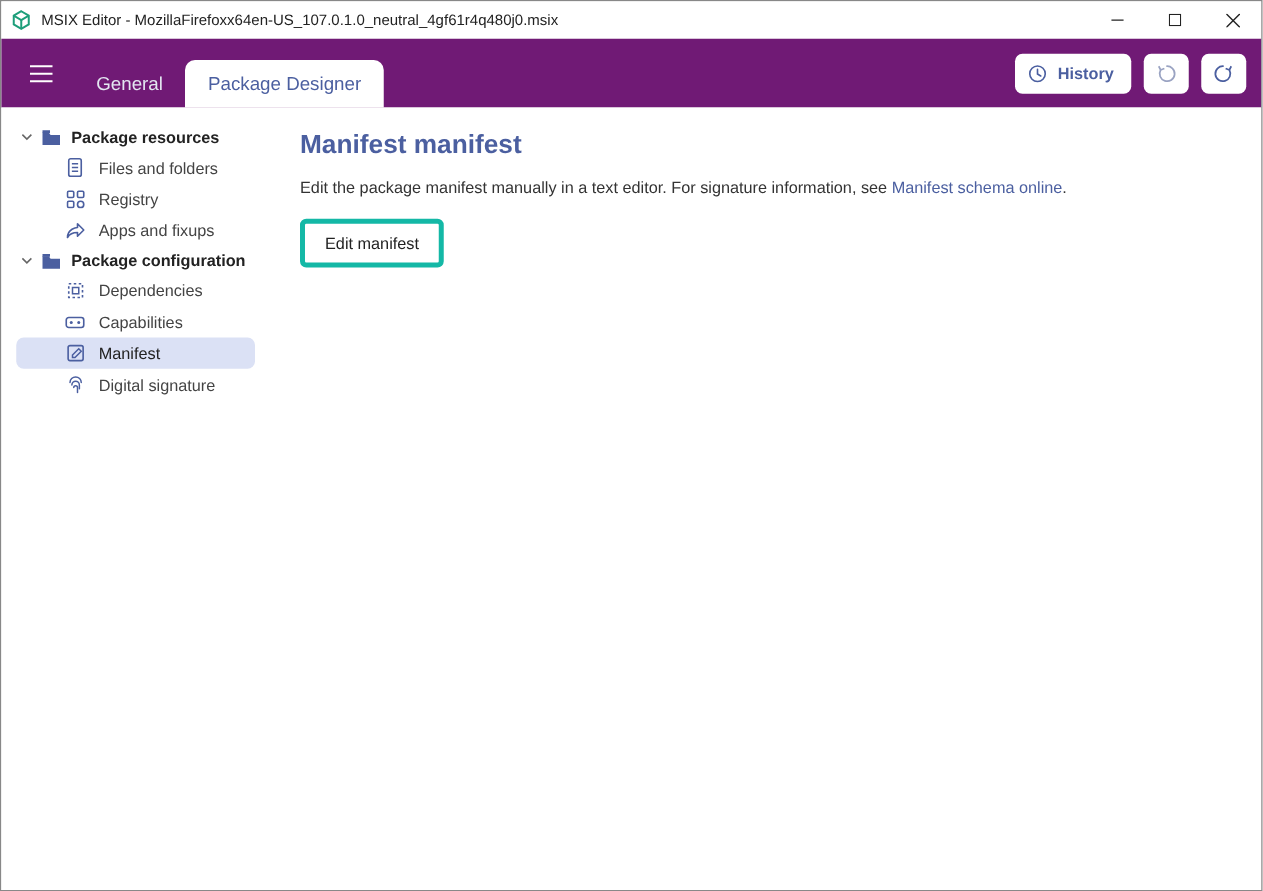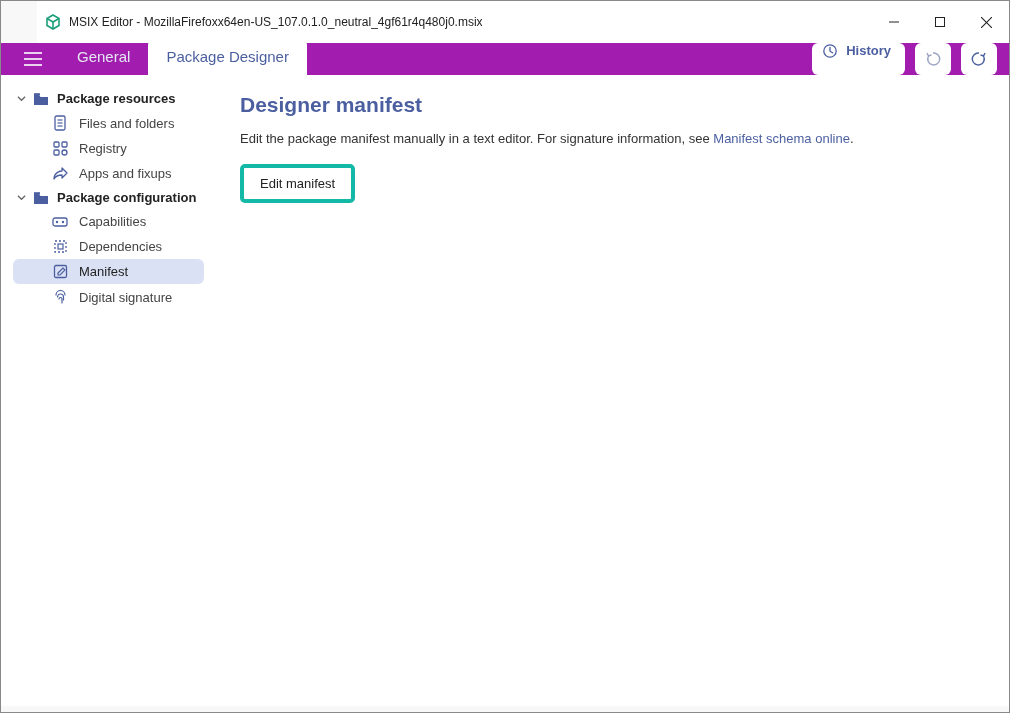--- a/index.html
+++ b/index.html
@@ -6,41 +6,40 @@
   body {
     font-family: "Segoe UI", Arial, sans-serif;
     font-size: 13px;
     background: #f8f8f8;
     width: 1010px;
     height: 713px;
     overflow: hidden;
     border: 1px solid #888;
   }
   .titlebar {
-    height: 42px;
+    height: 30px;
     background: #fff;
     display: flex;
     align-items: center;
     padding: 0 0 0 8px;
     color: #222;
-    margin-left: 36px;
   }
   .titlebar .app-icon {
     width: 16px; height: 16px; margin-right: 8px;
     display: flex; align-items: center; justify-content: center;
   }
   .titlebar .title { flex: 0 0 auto; font-size: 12px; }
   .titlebar .spacer { flex: 1; }
   .titlebar .win-btn {
     width: 46px; height: 30px; display: flex; align-items: center; justify-content: center;
     color: #222;
   }
   .toolbar {
-    height: 32px;
-    background: #a21caf;
+    height: 55px;
+    background: #701a75;
     display: flex;
     align-items: flex-end;
     padding: 0 12px;
   }
   .hamburger {
     width: 40px; height: 40px;
     display: flex; align-items: center; justify-content: center;
     align-self: center;
     color: #fff;
     margin-right: 6px;
@@ -64,21 +63,21 @@
   .toolbar .spacer { flex: 1; }
   .tool-buttons {
     display: flex; align-items: center; gap: 10px;
     align-self: center;
   }
   .history-btn {
     background: #fff;
     border-radius: 6px;
     height: 32px;
     padding: 0 14px 0 10px;
-    display: flex; 
+    display: flex; align-items: center;
     gap: 8px;
     color: #4b5fa0;
     font-weight: 600;
     font-size: 13px;
     cursor: pointer;
   }
   .icon-btn {
     background: #fff;
     border-radius: 6px;
     width: 36px; height: 32px;
@@ -281,36 +280,36 @@
       <span class="folder-icon">
         <svg width="16" height="14" viewBox="0 0 16 14">
             <path d="M1 3 h5 l1.5 2 H15 v8 H1 Z" fill="#4b5fa0"></path>
             <rect x="1" y="1.2" width="6" height="2.2" fill="#4b5fa0"></rect>
           </svg>
       </span>
       <span>Package configuration</span>
     </div>
     <div class="tree-item">
       <span class="item-icon">
+        <svg width="15" height="15" viewBox="0 0 15 15">
+            <rect x="2" y="2" width="11" height="11" fill="none" stroke="#4b5fa0" stroke-width="1.3" stroke-dasharray="2 2"></rect>
+            <rect x="5" y="5" width="5" height="5" fill="none" stroke="#4b5fa0" stroke-width="1.2"></rect>
+          </svg>
+      </span>
+      <span>Dependencies</span>
+    </div>
+    <div class="tree-item">
+      <span class="item-icon">
         <svg width="16" height="12" viewBox="0 0 16 12">
             <rect x="1" y="2" width="14" height="8" rx="2" fill="none" stroke="#4b5fa0" stroke-width="1.3"></rect>
             <circle cx="5" cy="6" r="1.2" fill="#4b5fa0"></circle>
             <circle cx="11" cy="6" r="1.2" fill="#4b5fa0"></circle>
           </svg>
       </span>
       <span>Capabilities</span>
-    </div>
-    <div class="tree-item">
-      <span class="item-icon">
-        <svg width="15" height="15" viewBox="0 0 15 15">
-            <rect x="2" y="2" width="11" height="11" fill="none" stroke="#4b5fa0" stroke-width="1.3" stroke-dasharray="2 2"></rect>
-            <rect x="5" y="5" width="5" height="5" fill="none" stroke="#4b5fa0" stroke-width="1.2"></rect>
-          </svg>
-      </span>
-      <span>Dependencies</span>
     </div>
     <div class="tree-item selected">
       <span class="item-icon">
         <svg width="15" height="15" viewBox="0 0 15 15">
             <rect x="1.5" y="1.5" width="12" height="12" rx="1.5" fill="none" stroke="#4b5fa0" stroke-width="1.3"></rect>
             <path d="M5 9 L10 4 L12 6 L7 11 L5 11 Z" fill="none" stroke="#4b5fa0" stroke-width="1.2"></path>
           </svg>
       </span>
       <span>Manifest</span>
     </div>
@@ -322,20 +321,20 @@
               <path d="M4.5 8 a3 3 0 0 1 6 0 v3"></path>
               <path d="M6 10 a1.5 1.5 0 0 1 3 0 v4"></path>
             </g>
           </svg>
       </span>
       <span>Digital signature</span>
     </div>
   </div>
 
   <div class="main">
-    <div class="page-title">Designer manifest</div>
+    <div class="page-title">Manifest manifest</div>
     <div class="desc">
       <span>Edit the package manifest manually in a text editor. For signature information, see </span>
       <a>Manifest schema online</a><span>.</span>
     </div>
     <button class="edit-btn">Edit manifest</button>
   </div>
 </div>
 
 </body></html>

